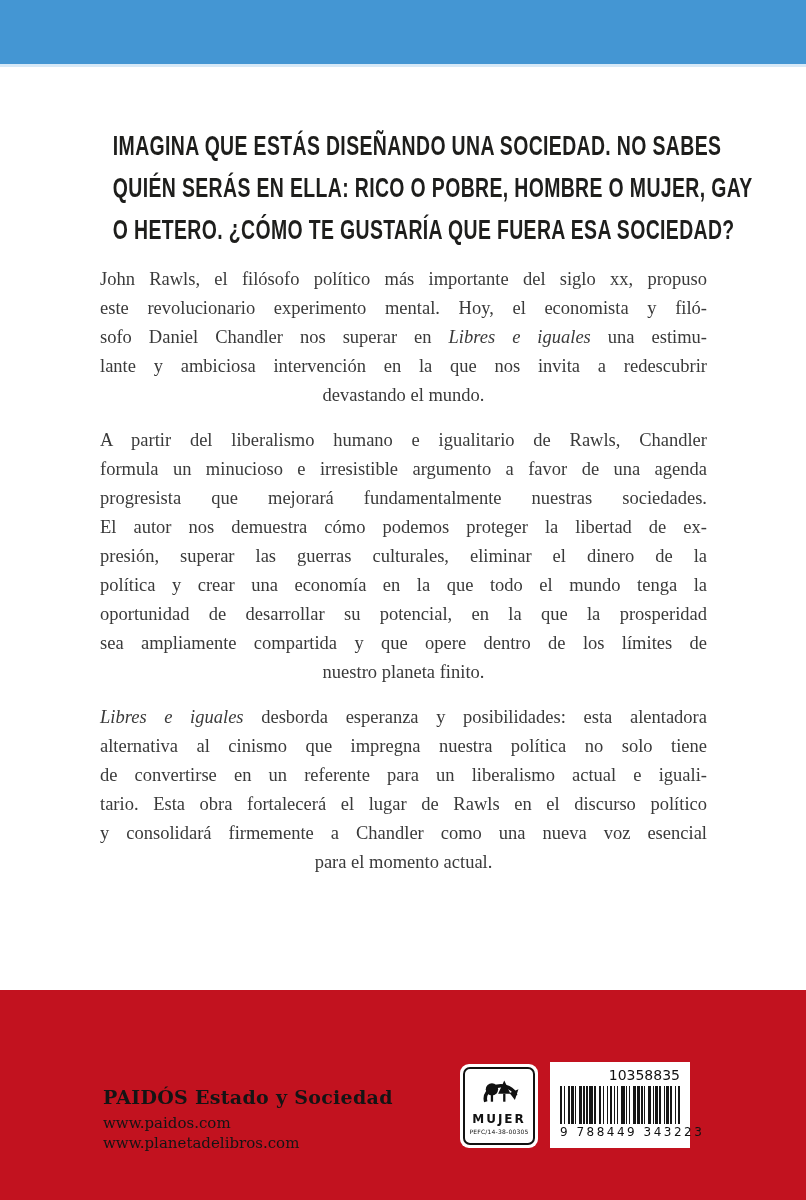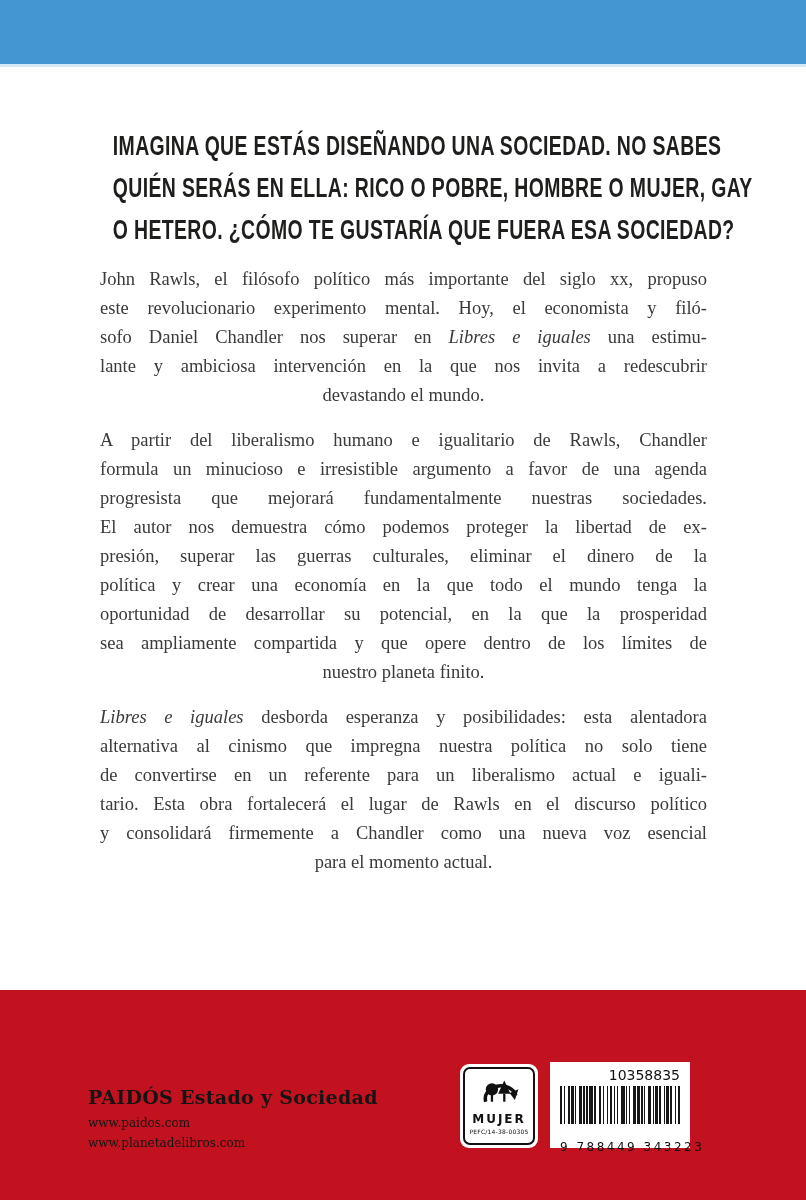--- a/index.html
+++ b/index.html
@@ -54,32 +54,32 @@
   .bline em { font-style: italic; }
 
   
   .bottom-band {
     position: relative;
     height: 210px;
     background: #c2121f;
     flex: 0 0 auto;
   }
 
-  .imprint { position: absolute; left: 88px; top: 96px; color: #141414; }
+  .imprint { position: absolute; left: 103px; top: 96px; color: #141414; }
   .imprint-collection {
     font-family: "DejaVu Serif", serif;
     font-weight: bold;
     font-size: 19px;
     line-height: 22px;
     margin-bottom: 5px;
     letter-spacing: 0.3px;
   }
   .imprint-url {
     font-family: "DejaVu Serif", serif;
-    font-size: 12px;
+    font-size: 15px;
     line-height: 20px;
   }
 
   
   .pefc-box {
     position: absolute; left: 460px; top: 74px;
     width: 78px; height: 84px;
     background: #ffffff; border-radius: 9px;
     box-sizing: border-box;
   }
@@ -113,21 +113,21 @@
     text-align: right;
     font-family: "DejaVu Sans", sans-serif;
     font-size: 14px; line-height: 16px; color: #111111;
   }
   .bars {
     height: 38px; margin-top: 3px;
     display: flex; justify-content: center; align-items: stretch;
   }
   .bars .bar { background: #161616; }
   .barcode-digits {
-    margin-top: 16px;
+    margin-top: 1px;
     text-align: center;
     font-family: "DejaVu Sans", sans-serif;
     font-size: 12px; letter-spacing: 2.5px; color: #111111;
     white-space: nowrap;
   }
 </style>
 </head>
 <body>
 
 <div class="cover">

